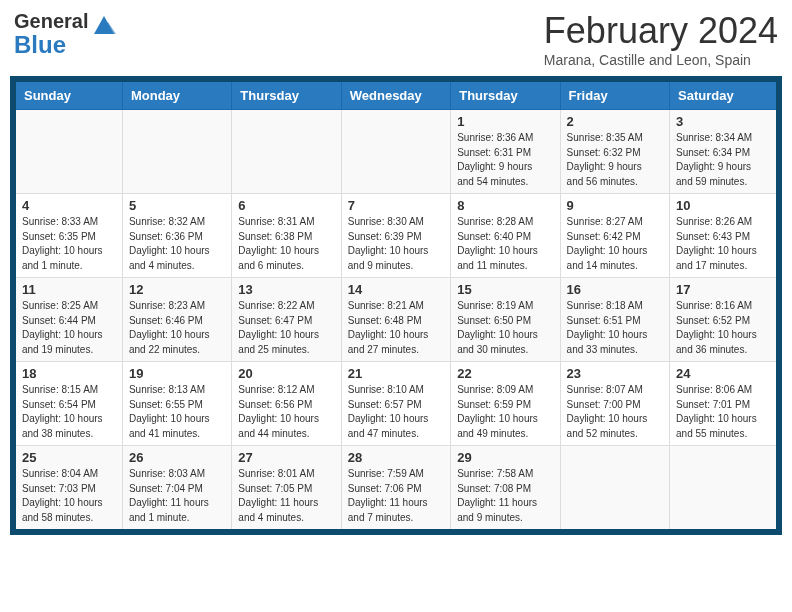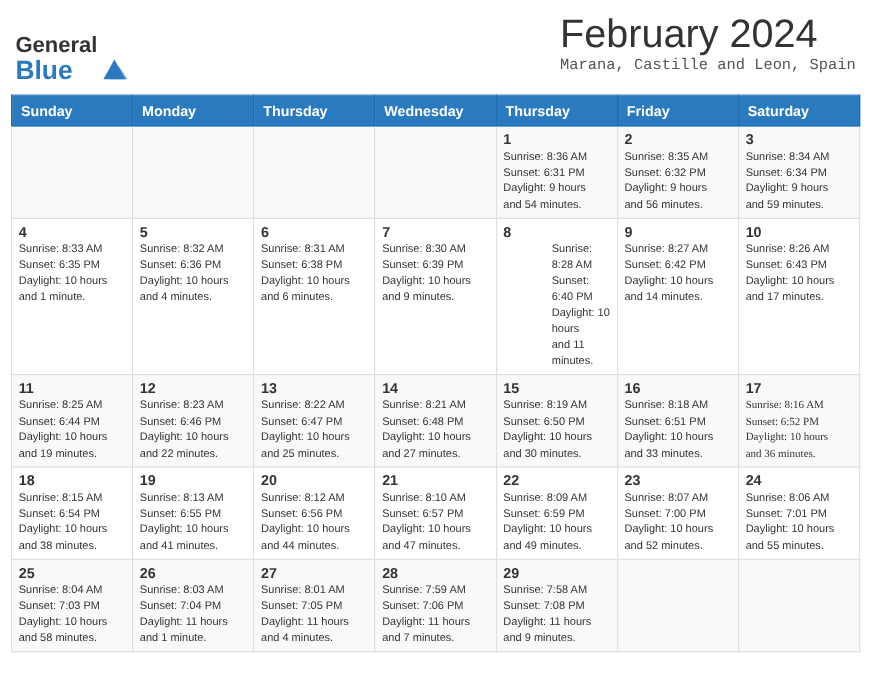--- a/index.html
+++ b/index.html
@@ -12,22 +12,22 @@
     }
     .header-section {
       display: flex;
       justify-content: space-between;
       align-items: flex-start;
       margin-bottom: 8px;
       padding: 0 4px;
     }
     .logo {
       display: flex;
-      align-items: flex-end;
-      margin-top: 20px;
+      align-items: flex-start;
+      margin-top: 0;
     }
     .logo-text {
       display: flex;
       flex-direction: column;
       line-height: 1.1;
     }
     .logo-general {
       font-size: 20px;
       font-weight: bold;
       color: #333;
@@ -46,26 +46,25 @@
     .title-section {
     }
     .month-title {
       font-size: 36px;
       font-weight: normal;
       color: #333;
     }
     .subtitle {
       font-size: 14px;
       color: #555;
-      font-family: Liberation Mono, monospace;
     }
     .calendar {
       width: 100%;
       border-collapse: collapse;
-      border: 1px solid #0c4a6e;
+      border: 6px solid #0c4a6e;
     }
     .calendar th {
       background-color: #2a7abf;
       color: #fff;
       text-align: left;
       padding: 6px 8px;
       font-size: 13px;
       border: 1px solid #1a6aaf;
     }
     .calendar td {
@@ -182,21 +181,21 @@
         </td>
         <td>
           <span class="day-number">7</span>
           <div class="day-info" style="white-space: pre-line;">Sunrise: 8:30 AM
 Sunset: 6:39 PM
 Daylight: 10 hours
 and 9 minutes.</div>
         </td>
         <td>
           <span class="day-number">8</span>
-          <div class="day-info" style="white-space: pre-line; margin-left: 44px;">Sunrise: 8:28 AM
+          <div class="day-info" style="white-space: pre-line;">Sunrise: 8:28 AM
 Sunset: 6:40 PM
 Daylight: 10 hours
 and 11 minutes.</div>
         </td>
         <td>
           <span class="day-number">9</span>
           <div class="day-info" style="white-space: pre-line;">Sunrise: 8:27 AM
 Sunset: 6:42 PM
 Daylight: 10 hours
 and 14 minutes.</div>
@@ -247,21 +246,21 @@
         </td>
         <td>
           <span class="day-number">16</span>
           <div class="day-info" style="white-space: pre-line;">Sunrise: 8:18 AM
 Sunset: 6:51 PM
 Daylight: 10 hours
 and 33 minutes.</div>
         </td>
         <td>
           <span class="day-number">17</span>
-          <div class="day-info" style="white-space: pre-line; font-family: Liberation Serif, serif;">Sunrise: 8:16 AM
+          <div class="day-info" style="white-space: pre-line;">Sunrise: 8:16 AM
 Sunset: 6:52 PM
 Daylight: 10 hours
 and 36 minutes.</div>
         </td>
       </tr>
       <tr>
         <td>
           <span class="day-number">18</span>
           <div class="day-info" style="white-space: pre-line;">Sunrise: 8:15 AM
 Sunset: 6:54 PM

